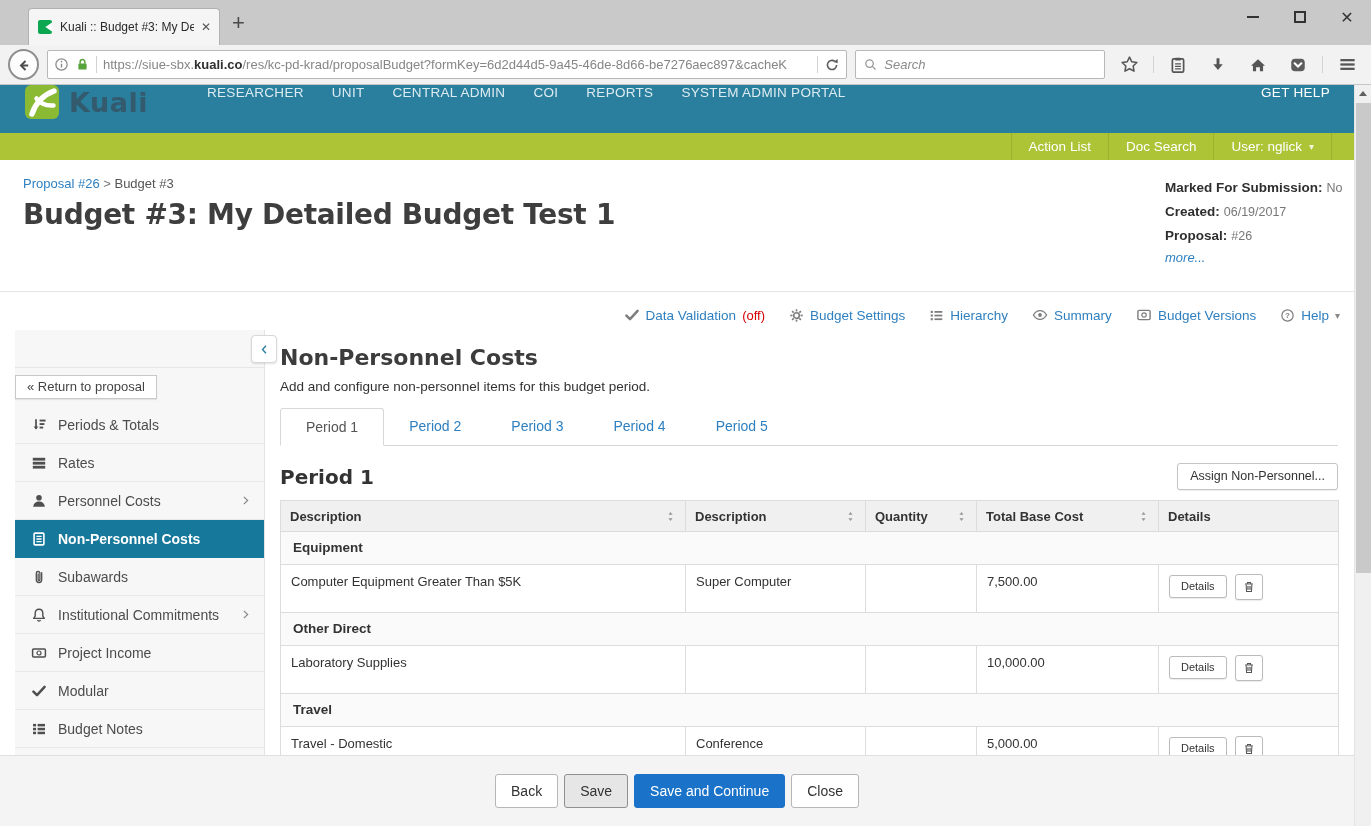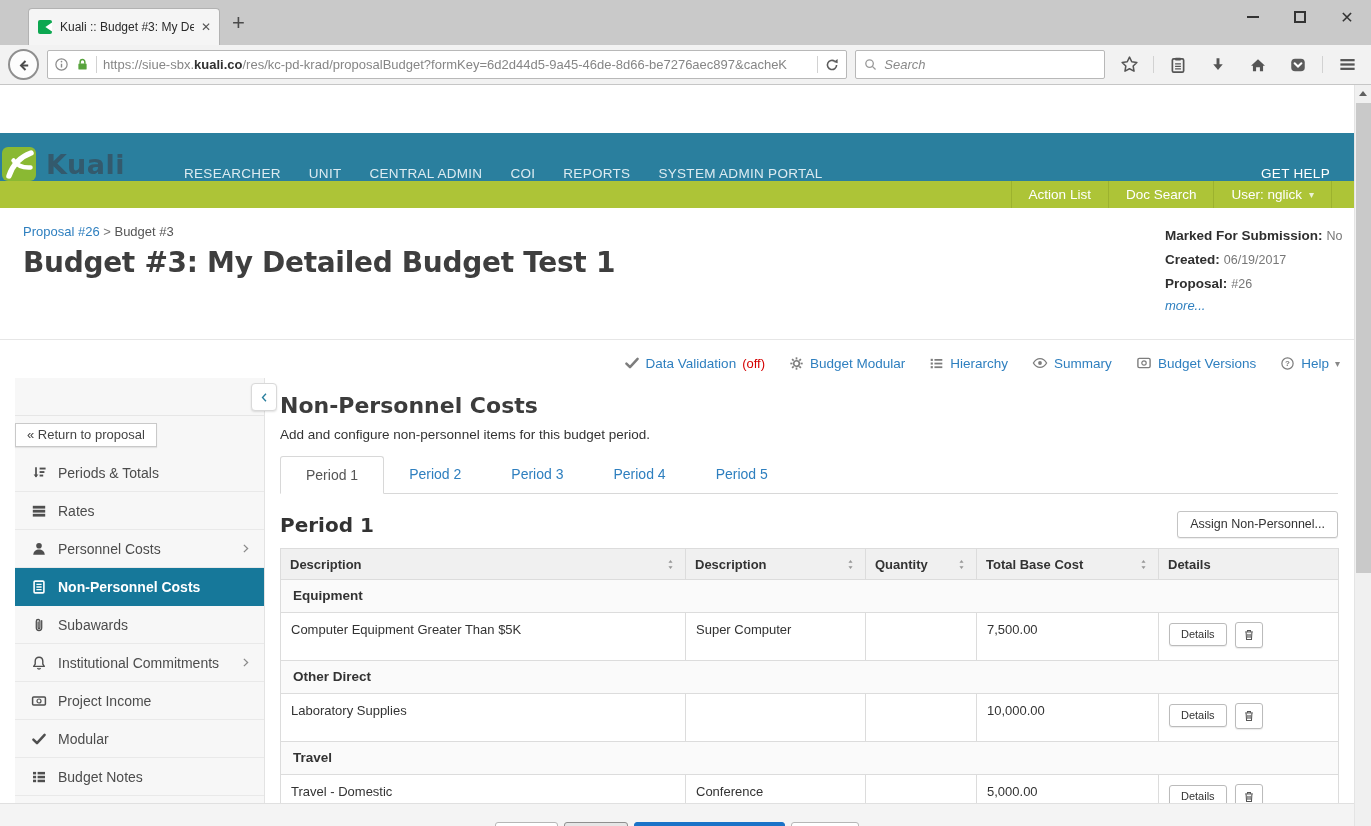--- a/index.html
+++ b/index.html
@@ -35,21 +35,21 @@
   .url-text b{color:#303030; font-weight:700;}
   .vsep{width:1px; height:17px; background:#d2d2d2;}
   .searchbar{width:258px; height:29px; background:#fff; border:1px solid #b8b8b8; border-radius:2px;
              display:flex; align-items:center; padding:0 7px; gap:6px;}
   .searchbar input{border:none; outline:none; flex:1; font-size:13px; font-family:"Liberation Sans",sans-serif; color:#333; background:transparent;}
   .searchbar input::placeholder{font-style:italic; color:#8a8a8a;}
   .chrome-btn{width:32px; height:30px; display:flex; align-items:center; justify-content:center; flex:none;}
 
   
   .appwrap{width:1354px;}
-  .kheader{height:48px; background:var(--teal); display:flex; align-items:flex-end; padding:0 24px 0 2px;margin-top:48px;}
+  .kheader{height:48px; background:var(--teal); display:flex; align-items:flex-start; padding:0 24px 0 25px;}
   .brand{display:flex; align-items:center; gap:10px; width:168px;}
   .brand-word{font-family:"DejaVu Sans",sans-serif; font-size:27px; font-weight:700; color:#335a6d; letter-spacing:.5px;}
   .knav{display:flex; align-items:center; gap:0;}
   .nav-item{color:#dcebf1; font-size:13.5px; padding:0 14px; letter-spacing:.3px; cursor:default;}
   .gethelp{margin-left:auto; color:#fff; font-size:13.5px; letter-spacing:.3px;}
 
   .portalbar{height:27px; background:var(--green); display:flex; justify-content:flex-end; align-items:stretch; padding-right:22px;}
   .portal-item{color:#fff; font-size:13.5px; display:flex; align-items:center; padding:0 17px; border-left:1px solid #9cb22e;}
   .portal-item:last-child{border-right:1px solid #9cb22e;}
   .portal-item .caret{margin-left:7px; font-size:10px; color:#eef4d8;}
@@ -317,21 +317,21 @@
               <line x1="11" y1="11" x2="12.7" y2="12.7"></line>
               <line x1="8" y1="12.3" x2="8" y2="14.6"></line>
               <line x1="5" y1="11" x2="3.3" y2="12.7"></line>
               <line x1="3.7" y1="8" x2="1.4" y2="8"></line>
               <line x1="5" y1="5" x2="3.3" y2="3.3"></line>
               <line x1="8" y1="3.7" x2="8" y2="1.4"></line>
               <line x1="11" y1="5" x2="12.7" y2="3.3"></line>
             </g>
           </svg>
         </span>
-        <span class="lbl">Budget Modular</span>
+        <span class="lbl">Budget Settings</span>
       </div>
       <div class="tb-item">
         <span class="ic">
           <svg width="15" height="15" viewBox="0 0 16 16">
             <g fill="currentColor">
               <rect x="1.8" y="3" width="2.3" height="2.3"></rect>
               <rect x="5.8" y="3.2" width="8.4" height="1.9"></rect>
               <rect x="1.8" y="6.9" width="2.3" height="2.3"></rect>
               <rect x="5.8" y="7.1" width="8.4" height="1.9"></rect>
               <rect x="1.8" y="10.8" width="2.3" height="2.3"></rect>

